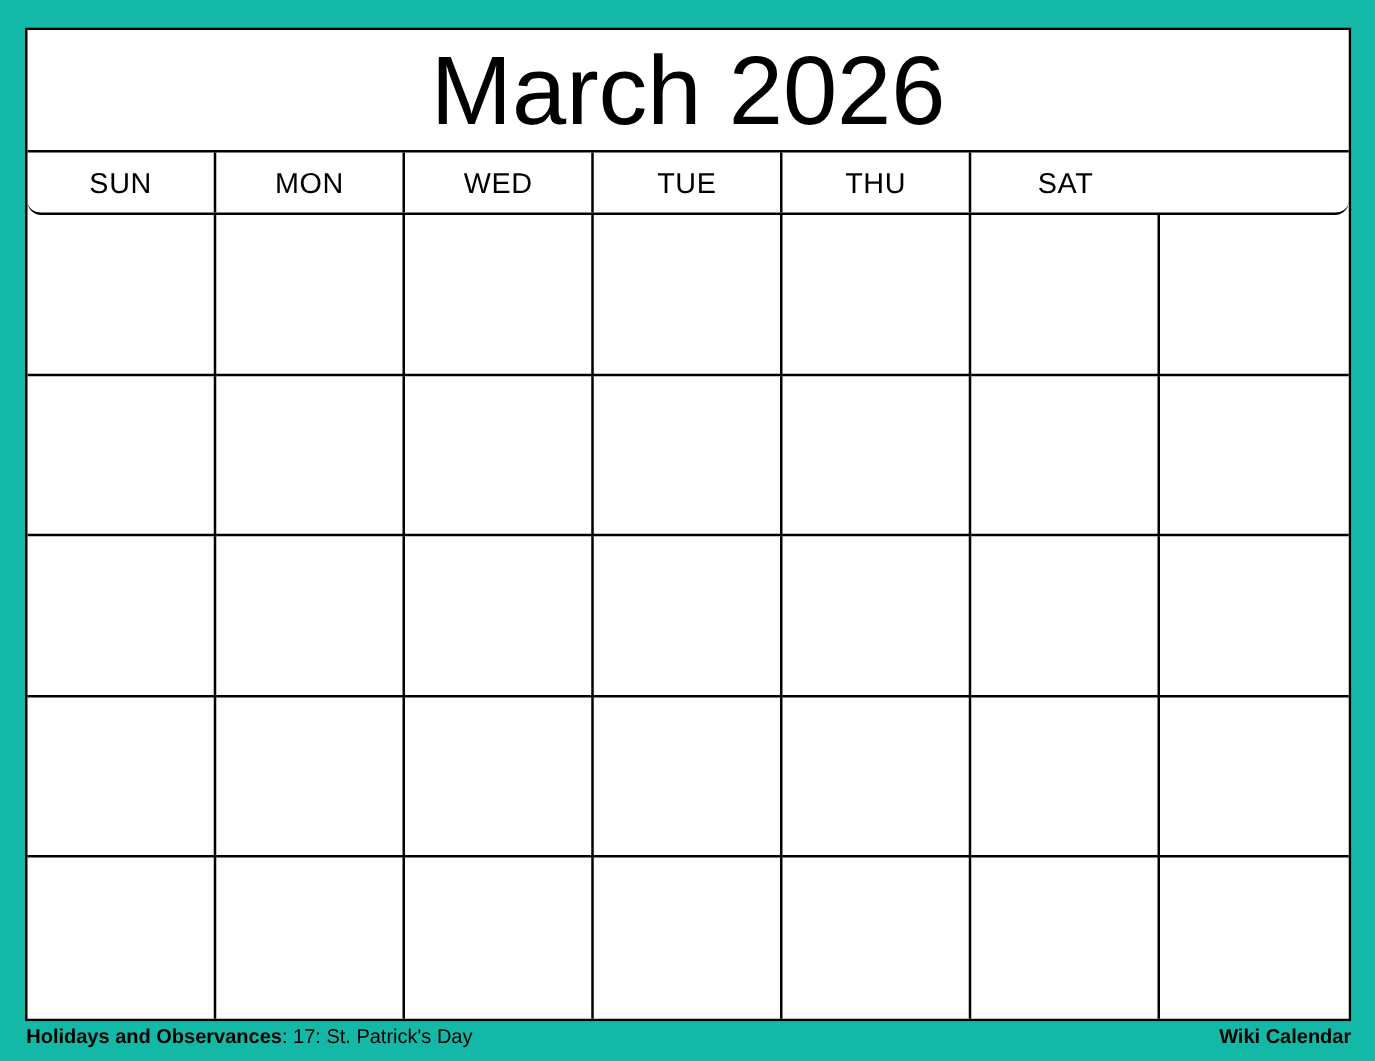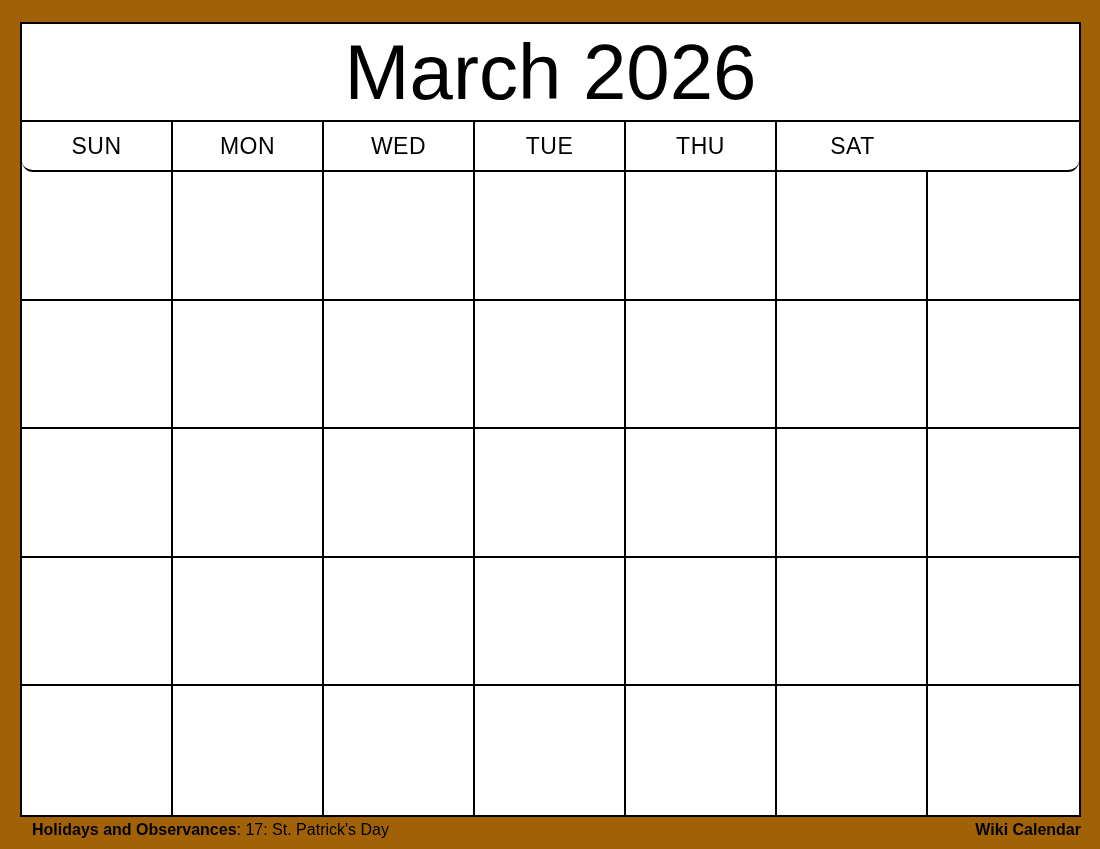--- a/index.html
+++ b/index.html
@@ -6,21 +6,21 @@
     margin: 0;
     padding: 0;
     background: #ffffff;
     font-family: "Liberation Sans", "DejaVu Sans", sans-serif;
     color: #000000;
   }
   .page {
     position: relative;
     width: 1100px;
     height: 849px;
-    background: #a16207;
+    background: #14b8a6;
     overflow: hidden;
   }
   .calendar {
     position: absolute;
     left: 20px;
     top: 22px;
     width: 1061px;
     height: 795px;
     border: 2px solid #000000;
     box-sizing: border-box;
@@ -74,21 +74,21 @@
     left: 21px;
     right: 19px;
     top: 820px;
     display: flex;
     justify-content: space-between;
     align-items: baseline;
     font-size: 16px;
     line-height: 20px;
   }
   .bold { font-weight: 700; }
-  .footer-left { white-space: nowrap; margin-left: 11px; }
+  .footer-left { white-space: nowrap; }
 </style>
 </head>
 <body>
 
 <div class="page">
   <div class="calendar">
     <div class="title-band">March 2026</div>
     <div class="weekday-row" id="weekday-row">
         <div class="weekday-cell">SUN</div>
         <div class="weekday-cell">MON</div>

